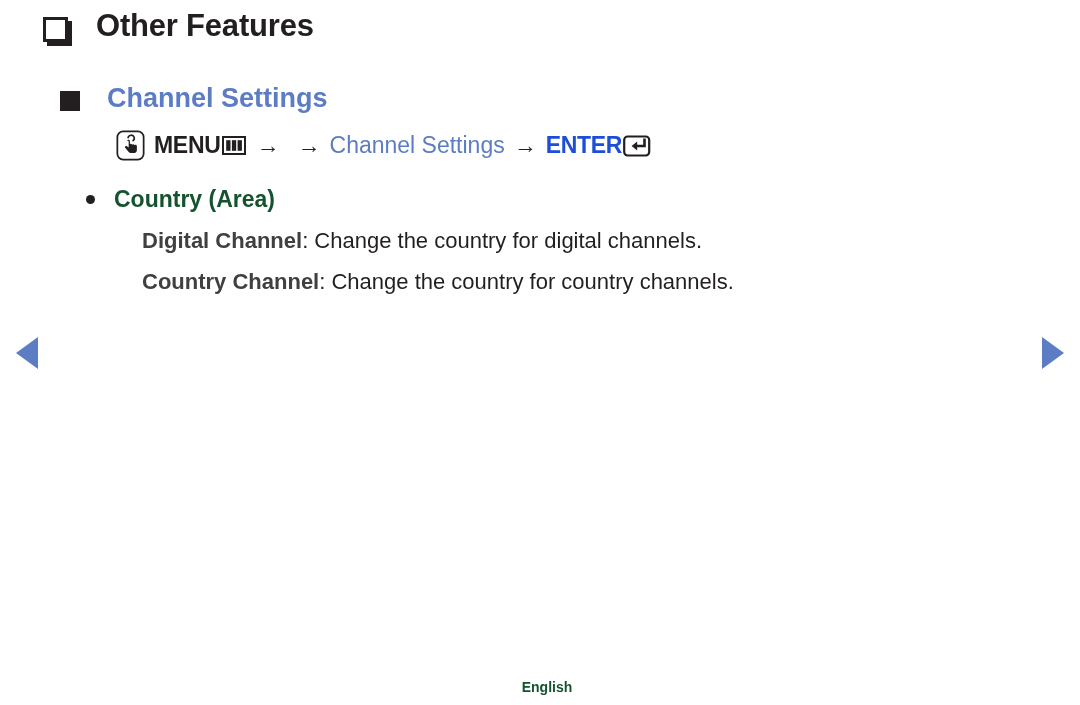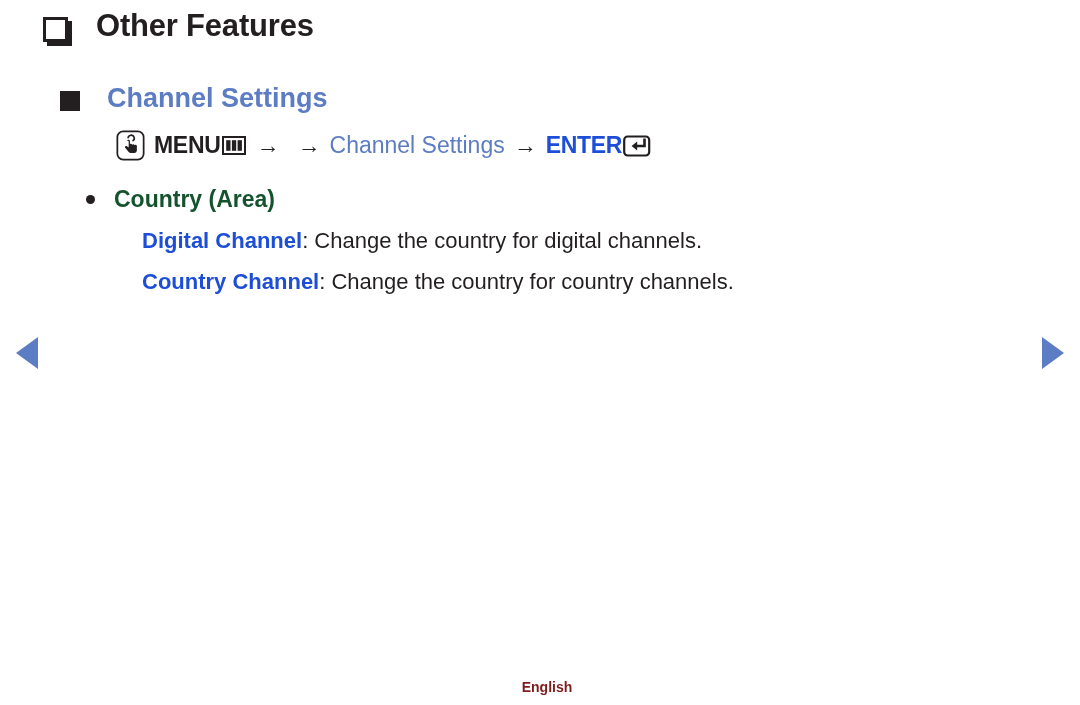--- a/index.html
+++ b/index.html
@@ -155,21 +155,21 @@
     font-size: 22px;
     line-height: 41px;
     color: #231f20;
     margin-left: 56px;
     white-space: nowrap;
   }
   .body-line.first {
     margin-top: 2px;
   }
   .kw {
-    color: #1d4ed8;
+    color: #404040;
     font-weight: bold;
   }
 
   
   .nav-arrow {
     position: absolute;
     width: 0;
     height: 0;
     border-top: 16px solid transparent;
     border-bottom: 16px solid transparent;
@@ -187,21 +187,21 @@
 
   
   .footer {
     position: absolute;
     left: 14px;
     right: 0;
     top: 679px;
     text-align: center;
     font-size: 14px;
     font-weight: bold;
-    color: #7f1d1d;
+    color: #14532d;
   }
 </style>
 </head>
 <body>
 
 <div class="page">
 
   <div class="title-row">
     <div class="sq-outline"></div>
     <div class="page-title">Other Features</div>

